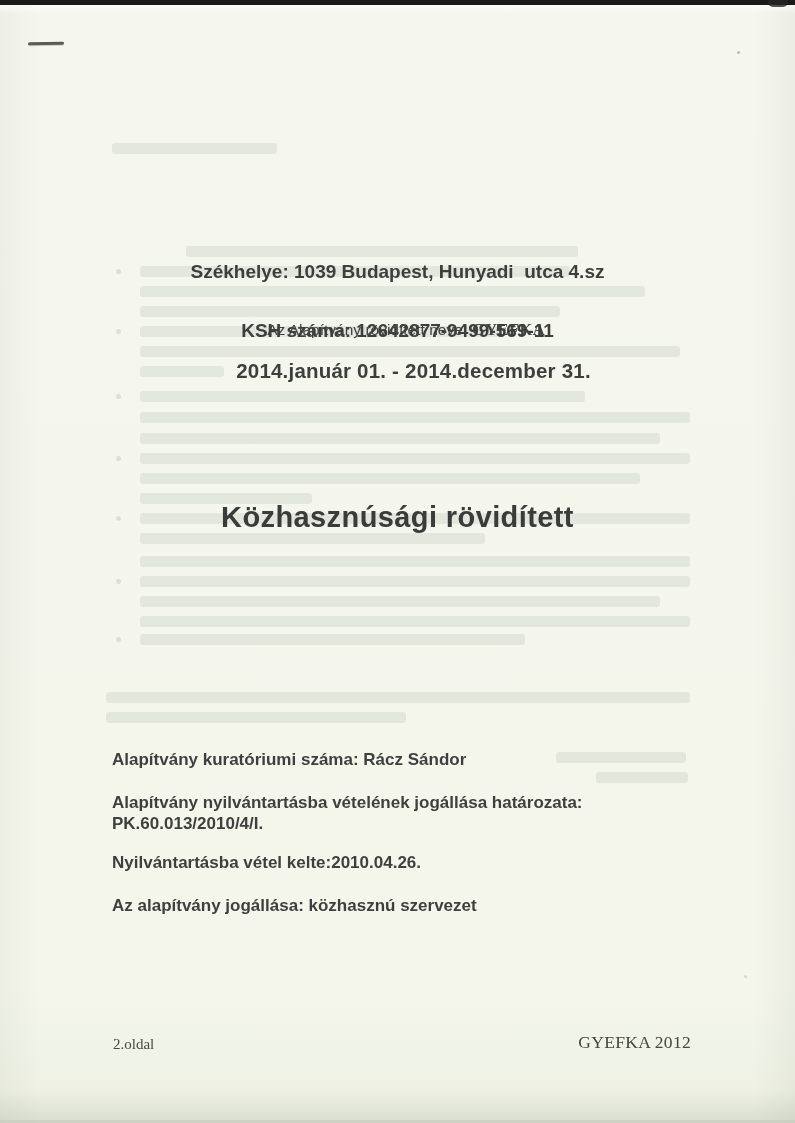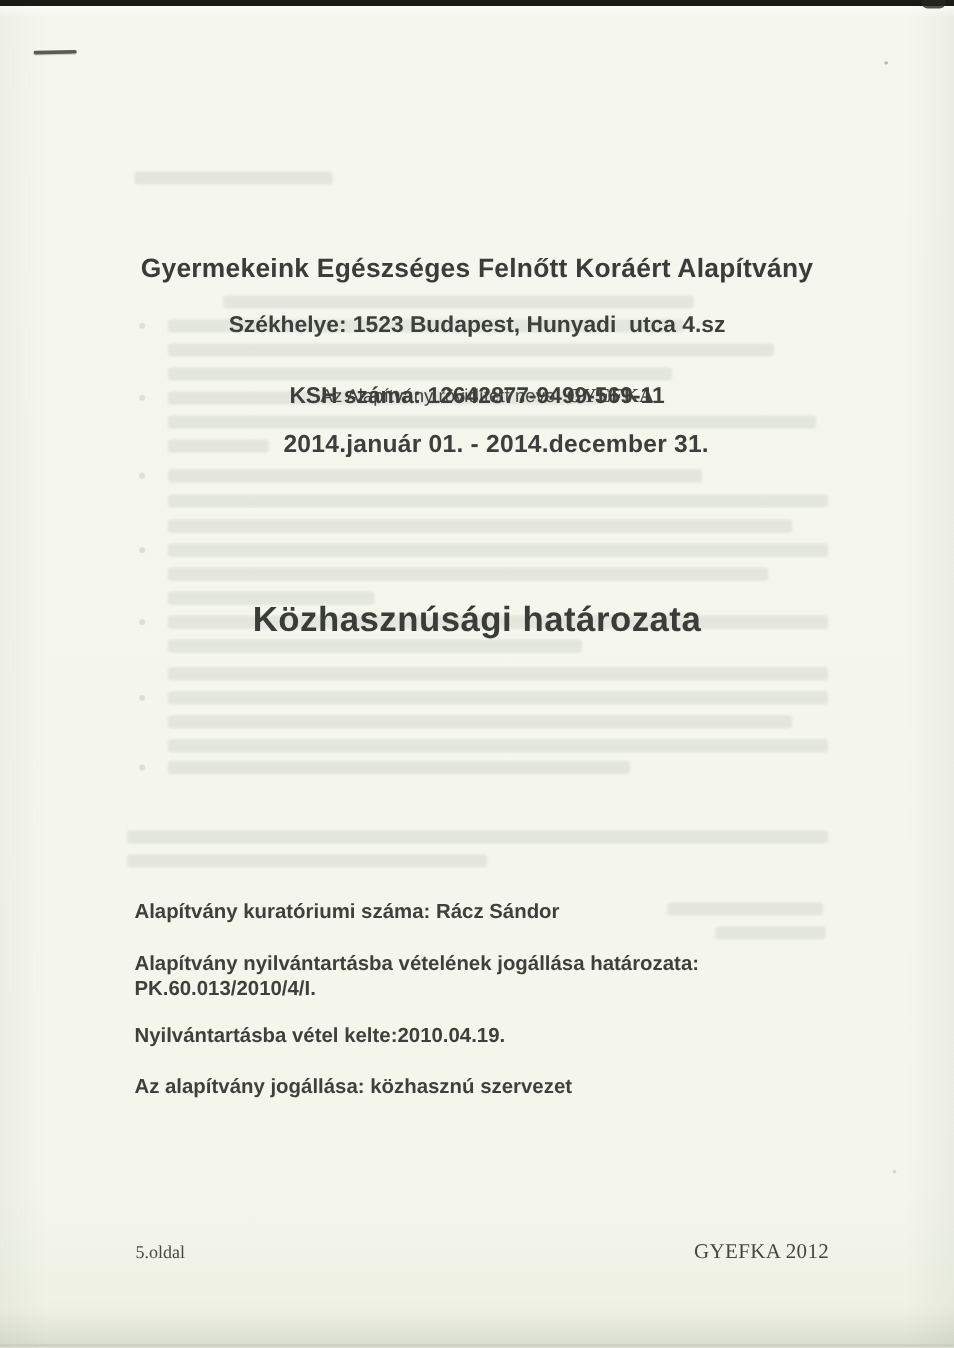--- a/index.html
+++ b/index.html
@@ -82,37 +82,36 @@
       <div class="gline" style="top: 596px; left: 140px; width: 520px;"></div>
       <div class="gline" style="top: 616px; left: 140px; width: 550px;"></div>
       <div class="gline" style="top: 634px; left: 140px; width: 385px;"></div>
       <div class="gdot" style="top: 637px; left: 116px;"></div>
       <div class="gline" style="top: 692px; left: 106px; width: 584px;"></div>
       <div class="gline" style="top: 712px; left: 106px; width: 300px;"></div>
       <div class="gline" style="top: 752px; left: 556px; width: 130px;"></div>
       <div class="gline" style="top: 772px; left: 596px; width: 92px;"></div>
     </div>
 
-  <h1 class="ctr org">Gyermekeink Egészséges Felnőtt Koráért Alapítvány</h1>
 
-  <div class="ctr addr">Székhelye: 1523 Budapest, Hunyadi  utca 4.sz</div>
+  <div class="ctr addr">Székhelye: 1039 Budapest, Hunyadi  utca 4.sz</div>
 
   <div class="ctr shortname">
     <span>Az Alapítvány rövidített neve:</span><span class="serif-b">GYEFKA</span>
   </div>
 
   <div class="ctr ksh">KSH száma: 12642877-9499-569-11</div>
 
   <div class="ctr period">2014.január 01. - 2014.december 31.</div>
 
-  <div class="ctr doctitle">Közhasznúsági határozata</div>
+  <div class="ctr doctitle">Közhasznúsági rövidített</div>
 
   <div class="det d1">Alapítvány kuratóriumi száma: Rácz Sándor</div>
   <div class="det d2">Alapítvány nyilvántartásba vételének jogállása határozata:</div>
   <div class="det d3">PK.60.013/2010/4/I.</div>
-  <div class="det d4">Nyilvántartásba vétel kelte:2010.04.19.</div>
+  <div class="det d4">Nyilvántartásba vétel kelte:2010.04.26.</div>
   <div class="det d5">Az alapítvány jogállása: közhasznú szervezet</div>
 
-  <div class="footer-left">5.oldal</div>
+  <div class="footer-left">2.oldal</div>
   <div class="footer-right">GYEFKA 2012</div>
 
   <div class="edge-bottom"></div>
 </div>
 
 </body></html>

